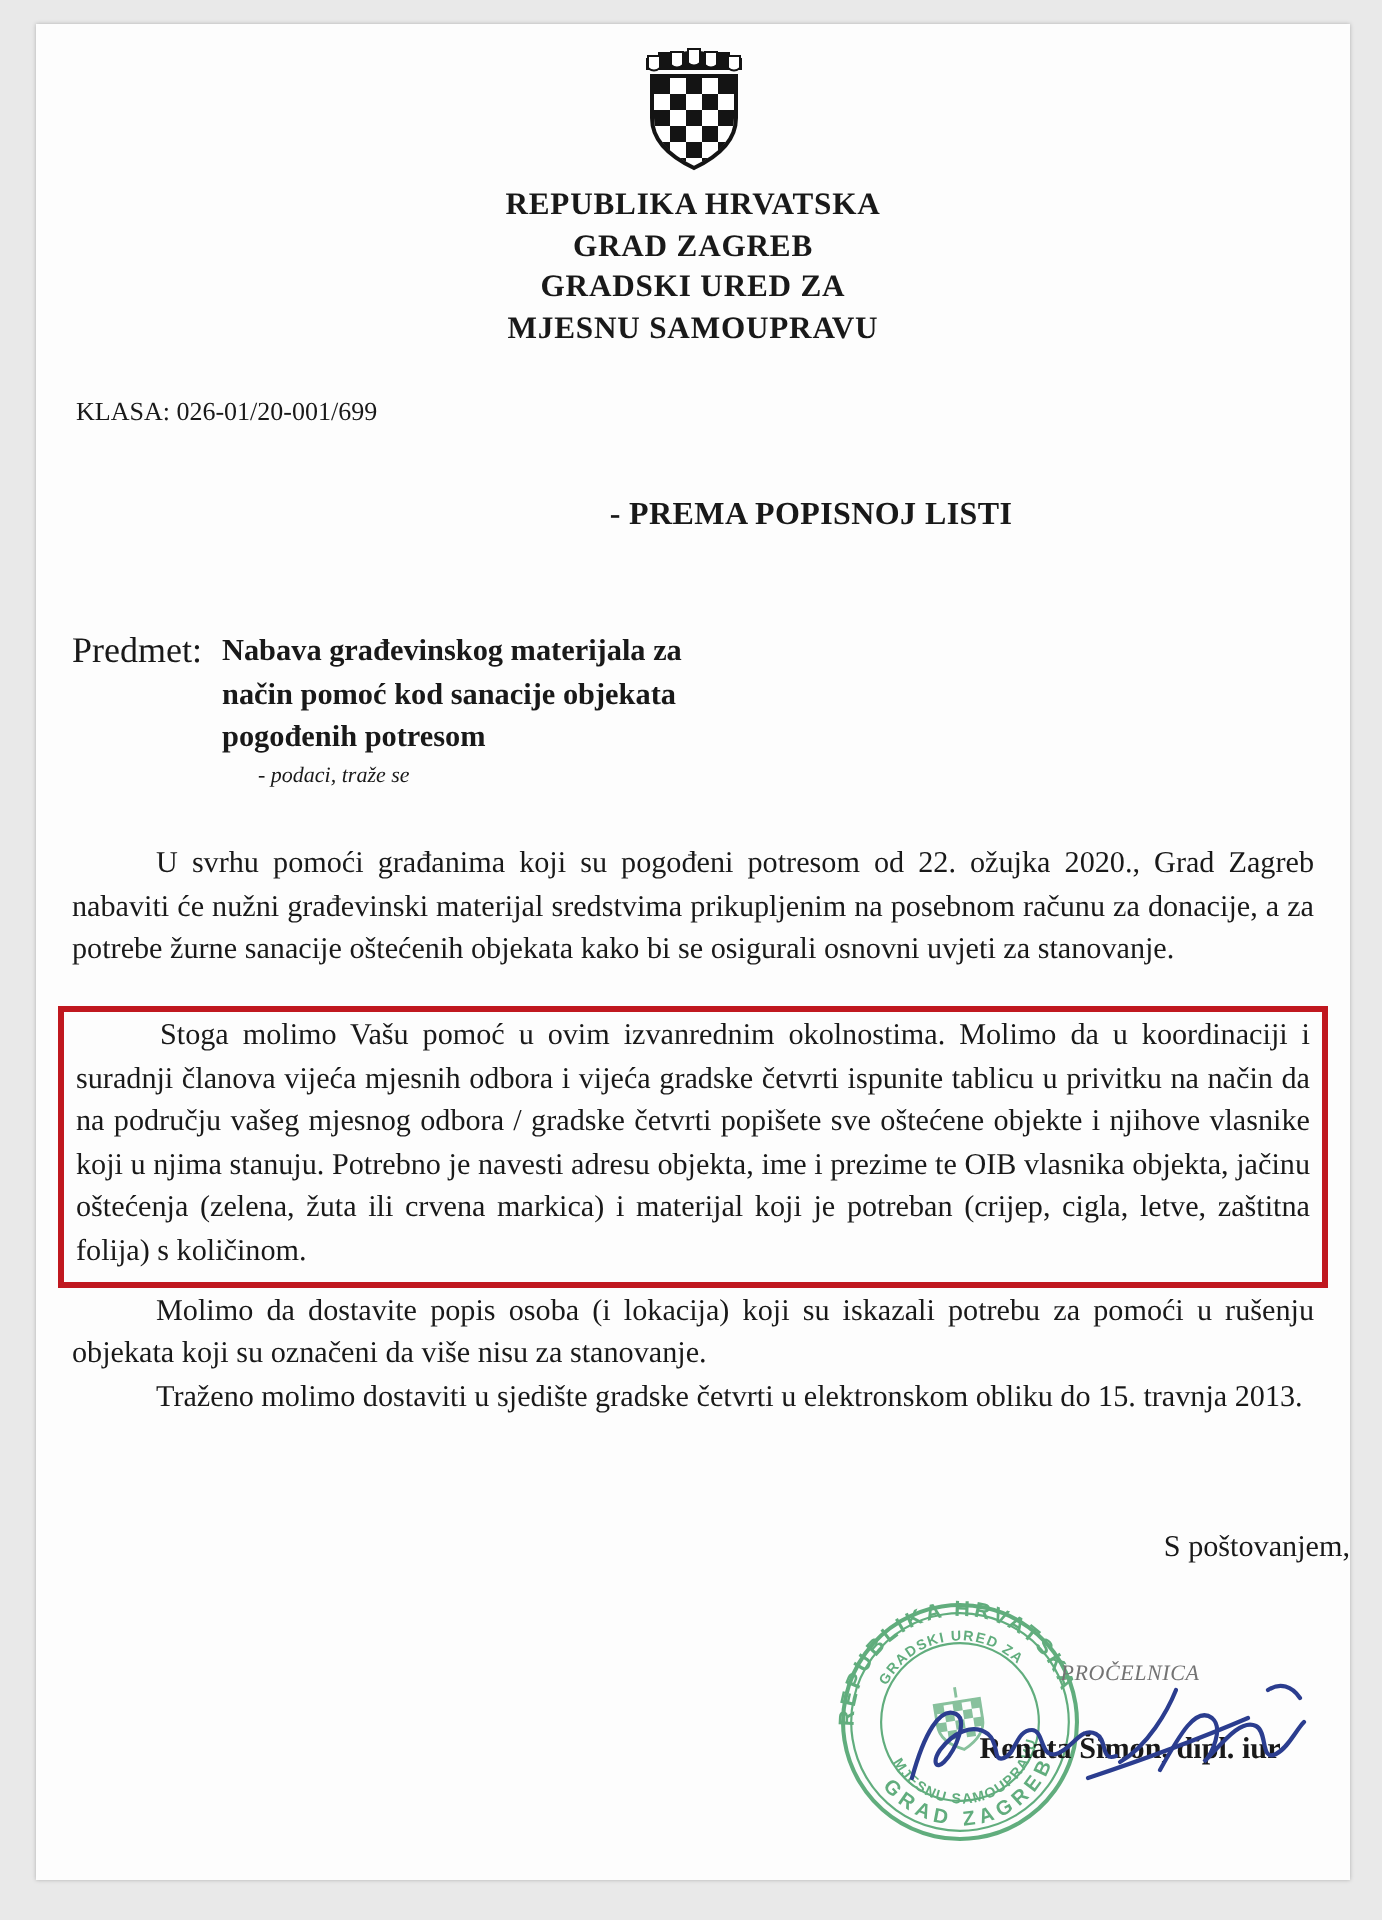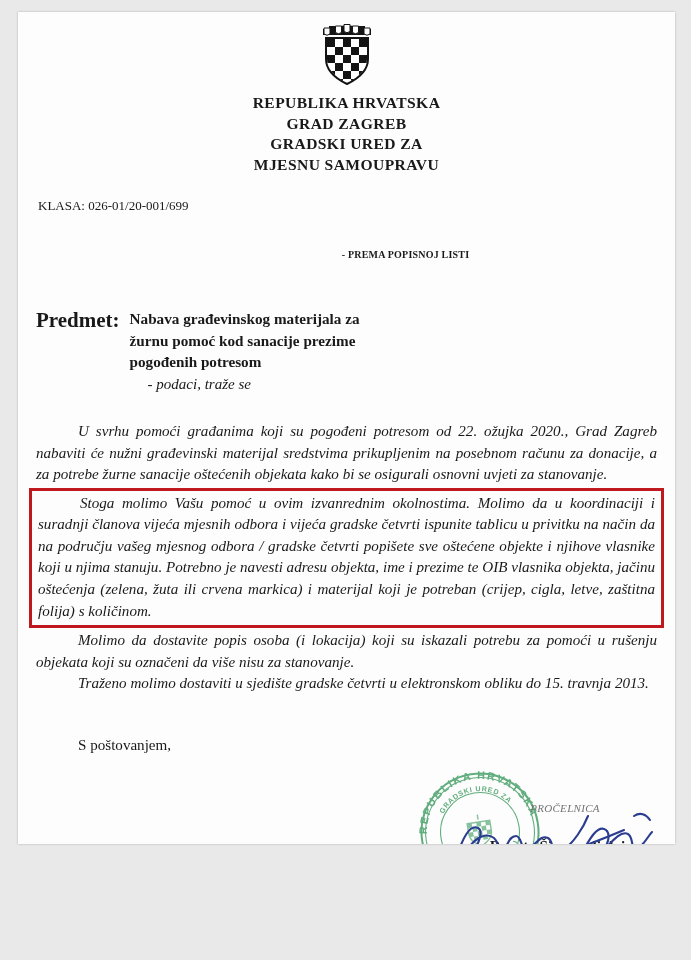--- a/index.html
+++ b/index.html
@@ -13,21 +13,21 @@
     overflow: hidden;
     font-family: "Liberation Serif", "DejaVu Serif", serif;
   }
 
   
   #scan-page {
     position: absolute;
     left: 18px;
     top: 12px;
     width: 657px;
-    height: 832px;
+    height: 928px;
     background: #fdfdfd;
     box-shadow: 0 0 2px rgba(0,0,0,0.25);
     overflow: hidden;
   }
   #page-inner {
     position: relative;
     width: 100%;
     height: 100%;
     color: #191919;
   }
@@ -63,81 +63,81 @@
     line-height: 1.36;
   }
   .refblock .rl { display: block; white-space: nowrap; }
 
   
   .addressee {
     margin-top: 34px;
     text-align: center;
     padding-left: 118px;
     font-weight: bold;
-    font-size: 10px;
+    font-size: 16px;
     letter-spacing: 0.2px;
   }
 
   
   .subject {
     margin: 48px 0 0 18px;
     display: flex;
     align-items: flex-start;
   }
   .subject-label {
-    font-weight: bold;
-    font-size: 21px;
+    font-weight: normal;
+    font-size: 18px;
     white-space: nowrap;
     padding-top: 0;
   }
   .subject-body {
     margin-left: 10px;
     font-weight: bold;
     font-size: 15.2px;
     line-height: 1.42;
   }
   .subject-body .sl { display: block; }
   .subject-note {
     display: block;
     font-weight: normal;
     font-style: italic;
-    font-size: 15px;
+    font-size: 11px;
     margin-left: 18px;
     margin-top: 1px;
   }
 
   
   .body-area {
     margin: 26px 18px 0 18px;
     font-size: 15.1px;
     line-height: 1.43;
-    font-style: italic;
   }
   p.para {
     margin: 0;
     text-indent: 42px;
     text-align: justify;
   }
   p.para + p.para { margin-top: 0; }
 
   
   .redbox {
     border: 3px solid #c0181f;
     padding: 2px 6px 3px 6px;
-    margin: 2px -7px 2px -7px;
+    margin: 16px -7px 2px -7px;
     box-sizing: border-box;
   }
   .redbox p.para { text-indent: 42px; }
 
   .after-box { margin-top: 2px; }
 
   
   .closing {
-    margin: 42px 0 0 60px;
+    margin: 56px 0 0 60px;
     font-size: 15.1px;
+    text-align: right;
   }
 
   
   .sig-zone {
     position: relative;
     height: 130px;
     margin-top: 6px;
   }
   .stamp {
     position: absolute;
@@ -232,21 +232,21 @@
     <div class="refblock">
       <span class="rl">KLASA: 026-01/20-001/699</span>
     </div>
 
     <div class="addressee">- PREMA POPISNOJ LISTI</div>
 
     <div class="subject">
       <div class="subject-label">Predmet:</div>
       <div class="subject-body">
         <span class="sl">Nabava građevinskog materijala za</span>
-        <span class="sl">žurnu pomoć kod sanacije prezime</span>
+        <span class="sl">način pomoć kod sanacije objekata</span>
         <span class="sl">pogođenih potresom</span>
         <span class="subject-note">- podaci, traže se</span>
       </div>
     </div>
 
     <div class="body-area">
 
       <p class="para">U svrhu pomoći građanima koji su pogođeni potresom od 22. ožujka 2020., Grad Zagreb nabaviti će nužni građevinski materijal sredstvima prikupljenim na posebnom računu za donacije, a za potrebe žurne sanacije oštećenih objekata kako bi se osigurali osnovni uvjeti za stanovanje.</p>
 
       <div class="redbox">

